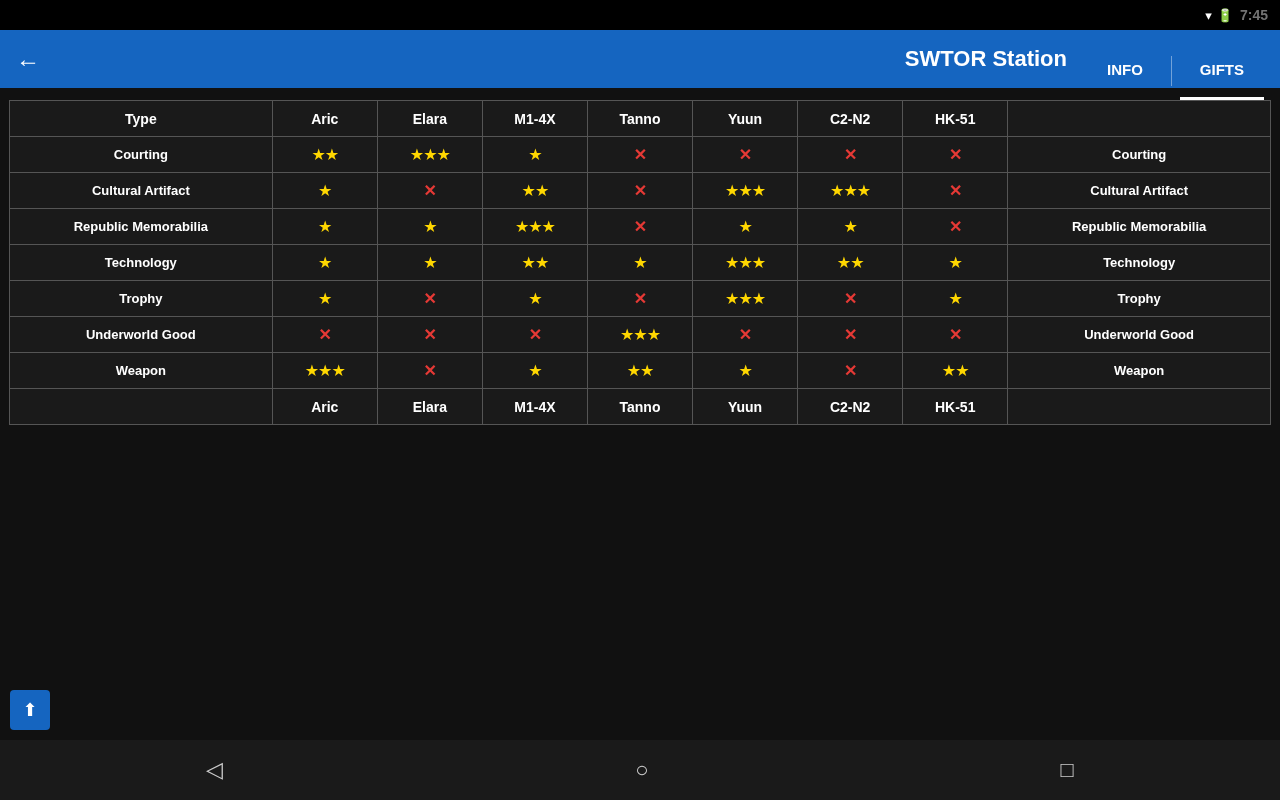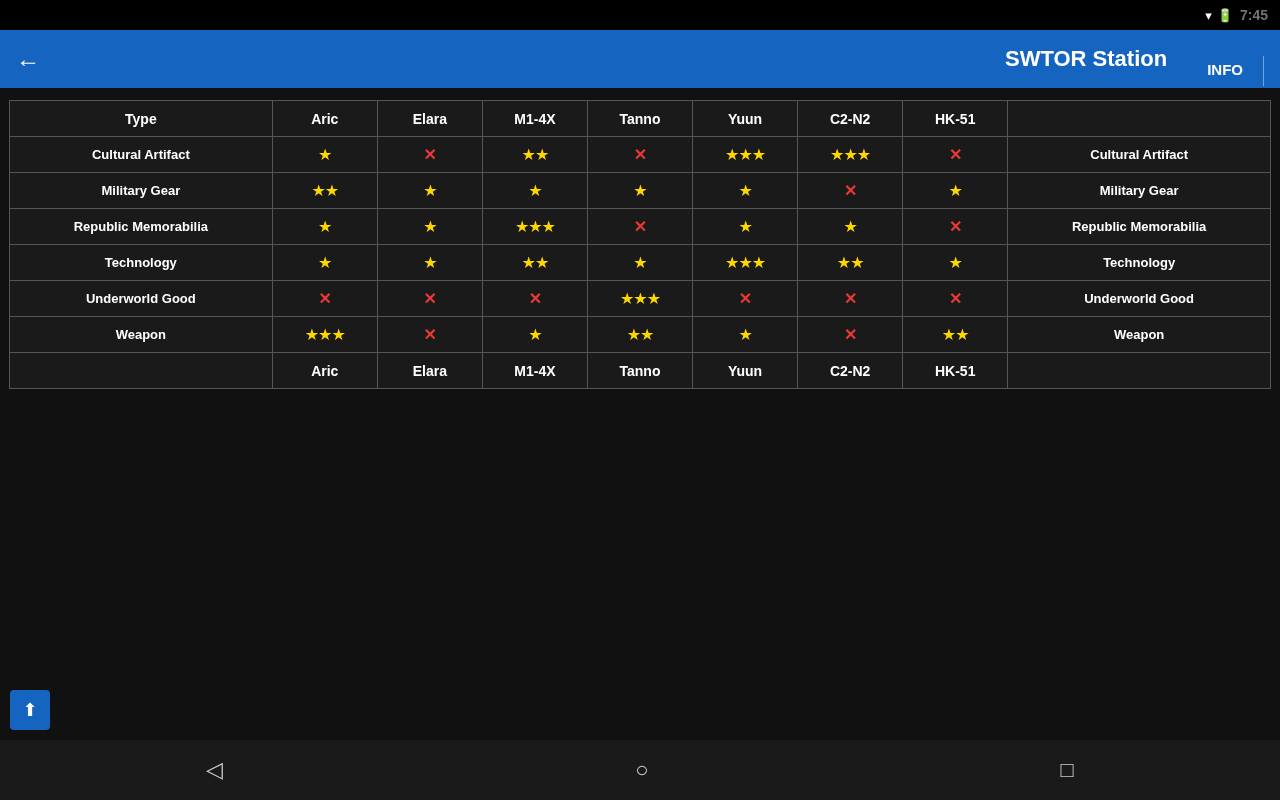--- a/index.html
+++ b/index.html
@@ -53,21 +53,21 @@
     }
     .app-title {
       color: #fff;
       font-size: 22px;
       font-weight: bold;
       flex: 1;
       text-align: right;
     }
     .nav-tabs {
       display: flex;
-      gap: 0;
+      gap: 8px;
       height: 100%;
       margin-top: 23px;
     }
     .nav-tab {
       color: #fff;
       font-size: 15px;
       font-weight: bold;
       padding: 0 20px;
       display: flex;
       align-items: center;
@@ -175,82 +175,94 @@
     <span class="status-time">7:45</span>
   </div>
 </div>
 
 <div class="top-bar">
   <span class="back-btn">←</span>
   <span class="app-title">SWTOR Station</span>
   <div class="nav-tabs">
     <div class="nav-tab">INFO</div>
     <div class="nav-divider"></div>
+    <div class="nav-tab active">GIFTS</div>
   </div>
 </div>
 
 <div class="content">
   <table class="gift-table">
     <thead>
       <tr>
         <td class="header-cell type-cell">Type</td>
         <td class="header-cell">Aric</td>
         <td class="header-cell">Elara</td>
         <td class="header-cell">M1-4X</td>
         <td class="header-cell">Tanno</td>
         <td class="header-cell">Yuun</td>
         <td class="header-cell">C2-N2</td>
         <td class="header-cell">HK-51</td>
         <td class="header-cell right-type-cell"></td>
       </tr>
     </thead>
     <tbody id="table-body">
+    <tr>
+          <td class="type-cell">Courting</td>
+          <td class="star-cell"><span class="star">★</span><span class="star">★</span></td>
+          <td class="star-cell"><span class="star">★</span><span class="star">★</span><span class="star">★</span></td>
+          <td class="star-cell"><span class="star">★</span></td>
+          <td class="star-cell"><span class="cross">✕</span></td>
+          <td class="star-cell"><span class="cross">✕</span></td>
+          <td class="star-cell"><span class="cross">✕</span></td>
+          <td class="star-cell"><span class="cross">✕</span></td>
+          <td class="right-type-cell">Courting</td>
+        </tr>
         <tr>
           <td class="type-cell">Cultural Artifact</td>
           <td class="star-cell"><span class="star">★</span></td>
           <td class="star-cell"><span class="cross">✕</span></td>
           <td class="star-cell"><span class="star">★</span><span class="star">★</span></td>
           <td class="star-cell"><span class="cross">✕</span></td>
           <td class="star-cell"><span class="star">★</span><span class="star">★</span><span class="star">★</span></td>
           <td class="star-cell"><span class="star">★</span><span class="star">★</span><span class="star">★</span></td>
           <td class="star-cell"><span class="cross">✕</span></td>
           <td class="right-type-cell">Cultural Artifact</td>
         </tr>
         <tr>
-          <td class="type-cell">Military Gear</td>
-          <td class="star-cell"><span class="star">★</span><span class="star">★</span></td>
-          <td class="star-cell"><span class="star">★</span></td>
-          <td class="star-cell"><span class="star">★</span></td>
-          <td class="star-cell"><span class="star">★</span></td>
-          <td class="star-cell"><span class="star">★</span></td>
-          <td class="star-cell"><span class="cross">✕</span></td>
-          <td class="star-cell"><span class="star">★</span></td>
-          <td class="right-type-cell">Military Gear</td>
-        </tr>
-        <tr>
           <td class="type-cell">Republic Memorabilia</td>
           <td class="star-cell"><span class="star">★</span></td>
           <td class="star-cell"><span class="star">★</span></td>
           <td class="star-cell"><span class="star">★</span><span class="star">★</span><span class="star">★</span></td>
           <td class="star-cell"><span class="cross">✕</span></td>
           <td class="star-cell"><span class="star">★</span></td>
           <td class="star-cell"><span class="star">★</span></td>
           <td class="star-cell"><span class="cross">✕</span></td>
           <td class="right-type-cell">Republic Memorabilia</td>
         </tr>
         <tr>
           <td class="type-cell">Technology</td>
           <td class="star-cell"><span class="star">★</span></td>
           <td class="star-cell"><span class="star">★</span></td>
           <td class="star-cell"><span class="star">★</span><span class="star">★</span></td>
           <td class="star-cell"><span class="star">★</span></td>
           <td class="star-cell"><span class="star">★</span><span class="star">★</span><span class="star">★</span></td>
           <td class="star-cell"><span class="star">★</span><span class="star">★</span></td>
           <td class="star-cell"><span class="star">★</span></td>
           <td class="right-type-cell">Technology</td>
+        </tr>
+        <tr>
+          <td class="type-cell">Trophy</td>
+          <td class="star-cell"><span class="star">★</span></td>
+          <td class="star-cell"><span class="cross">✕</span></td>
+          <td class="star-cell"><span class="star">★</span></td>
+          <td class="star-cell"><span class="cross">✕</span></td>
+          <td class="star-cell"><span class="star">★</span><span class="star">★</span><span class="star">★</span></td>
+          <td class="star-cell"><span class="cross">✕</span></td>
+          <td class="star-cell"><span class="star">★</span></td>
+          <td class="right-type-cell">Trophy</td>
         </tr>
         <tr>
           <td class="type-cell">Underworld Good</td>
           <td class="star-cell"><span class="cross">✕</span></td>
           <td class="star-cell"><span class="cross">✕</span></td>
           <td class="star-cell"><span class="cross">✕</span></td>
           <td class="star-cell"><span class="star">★</span><span class="star">★</span><span class="star">★</span></td>
           <td class="star-cell"><span class="cross">✕</span></td>
           <td class="star-cell"><span class="cross">✕</span></td>
           <td class="star-cell"><span class="cross">✕</span></td>

